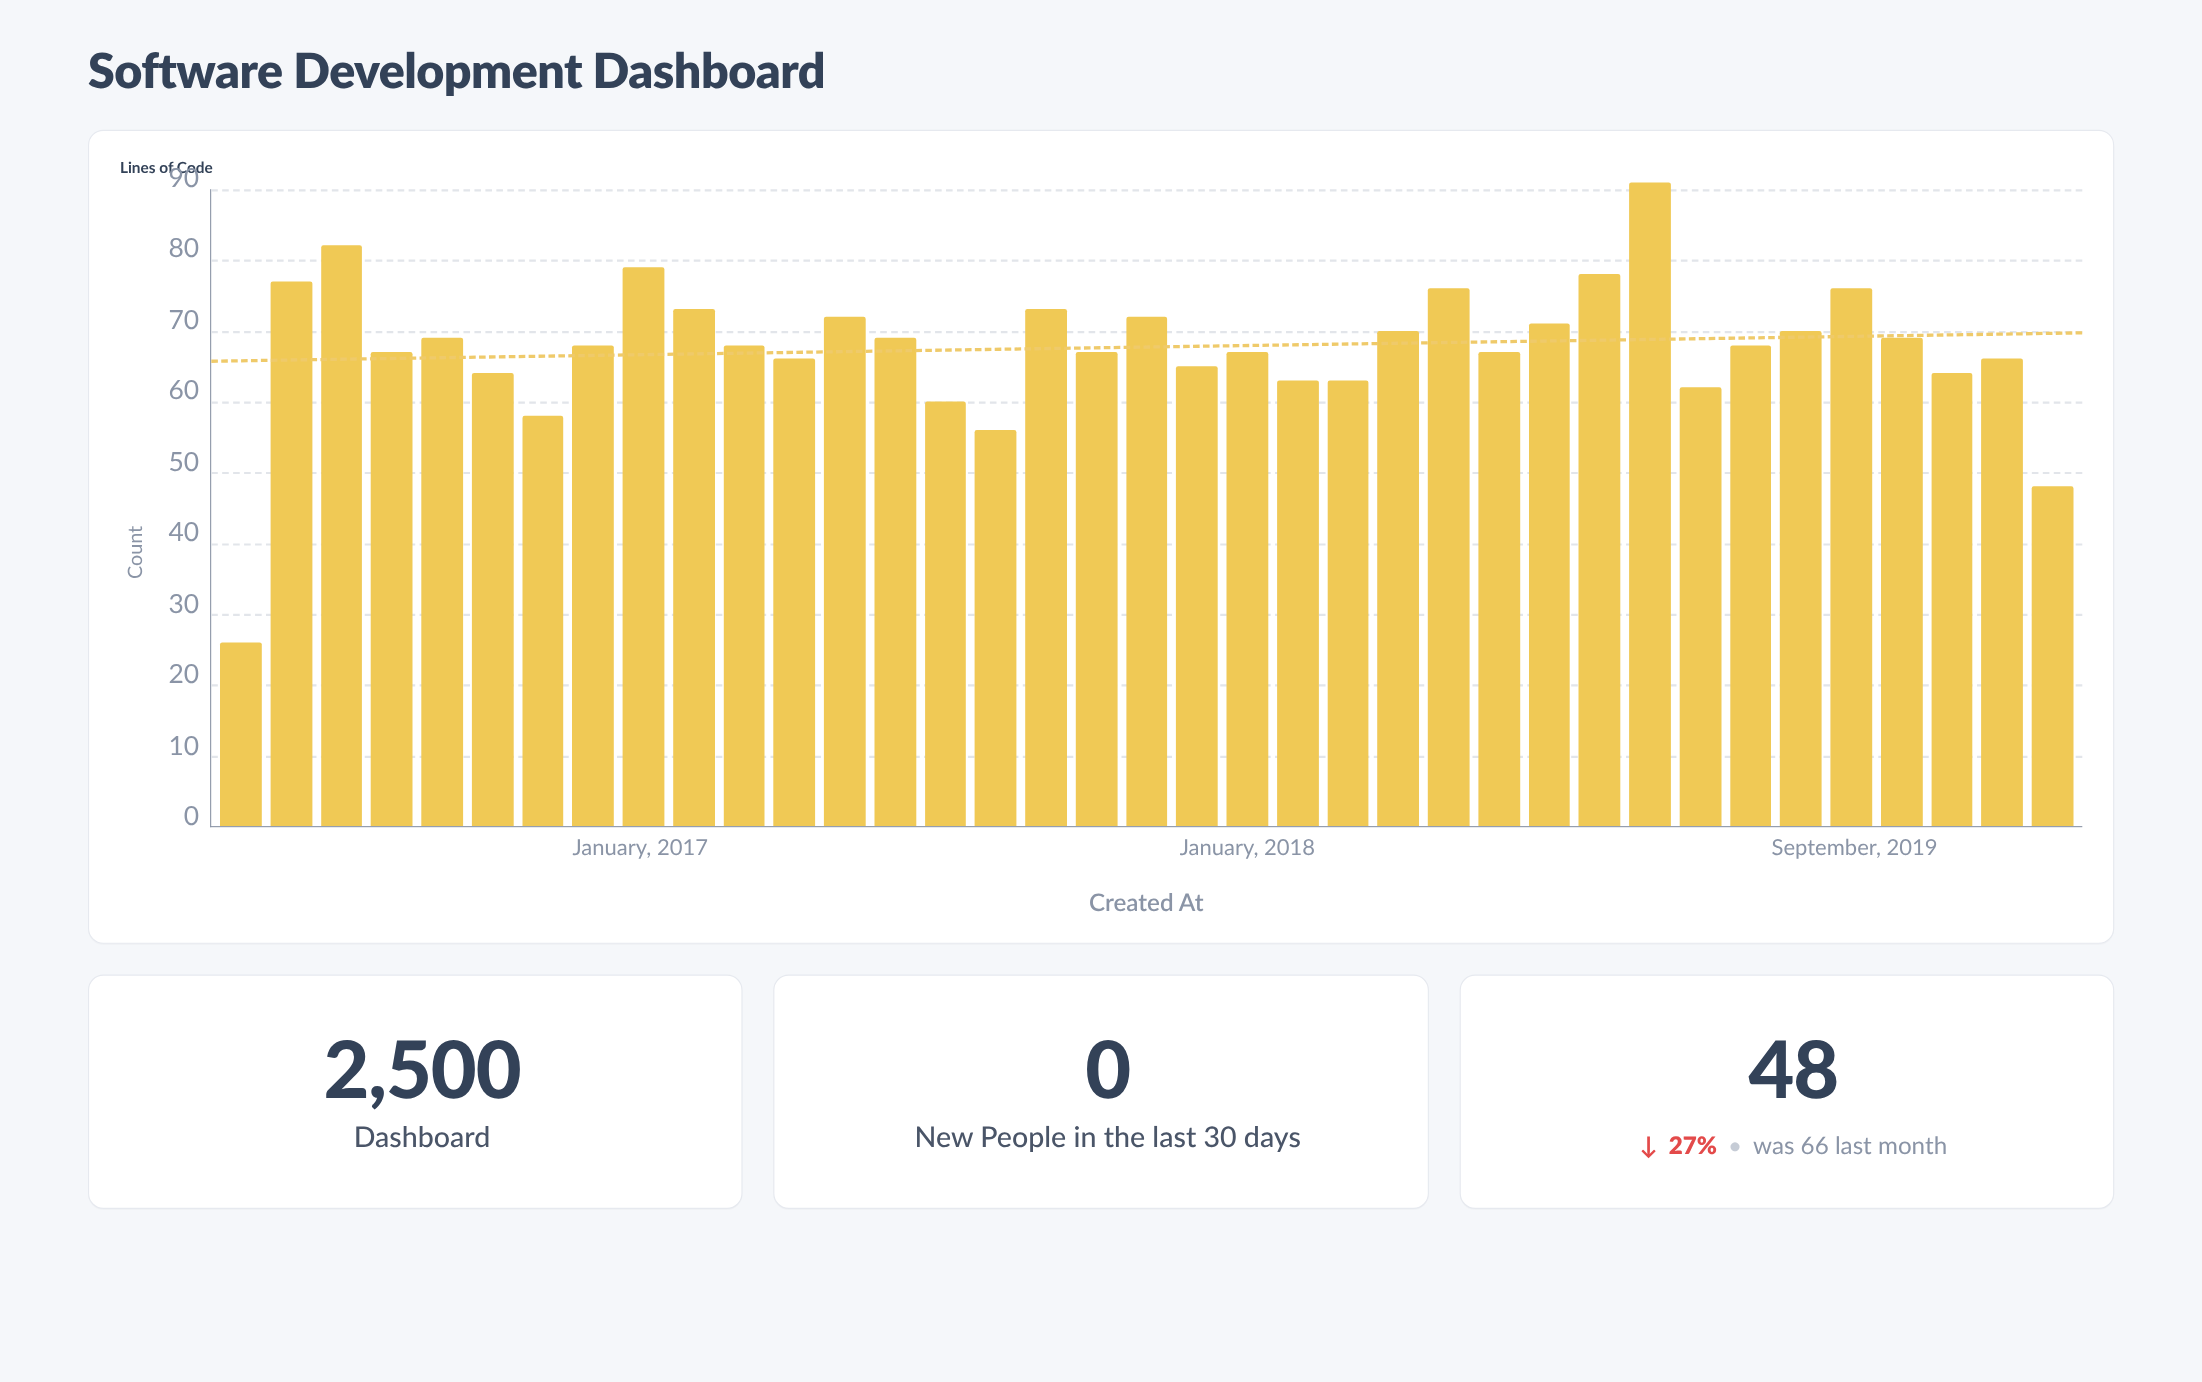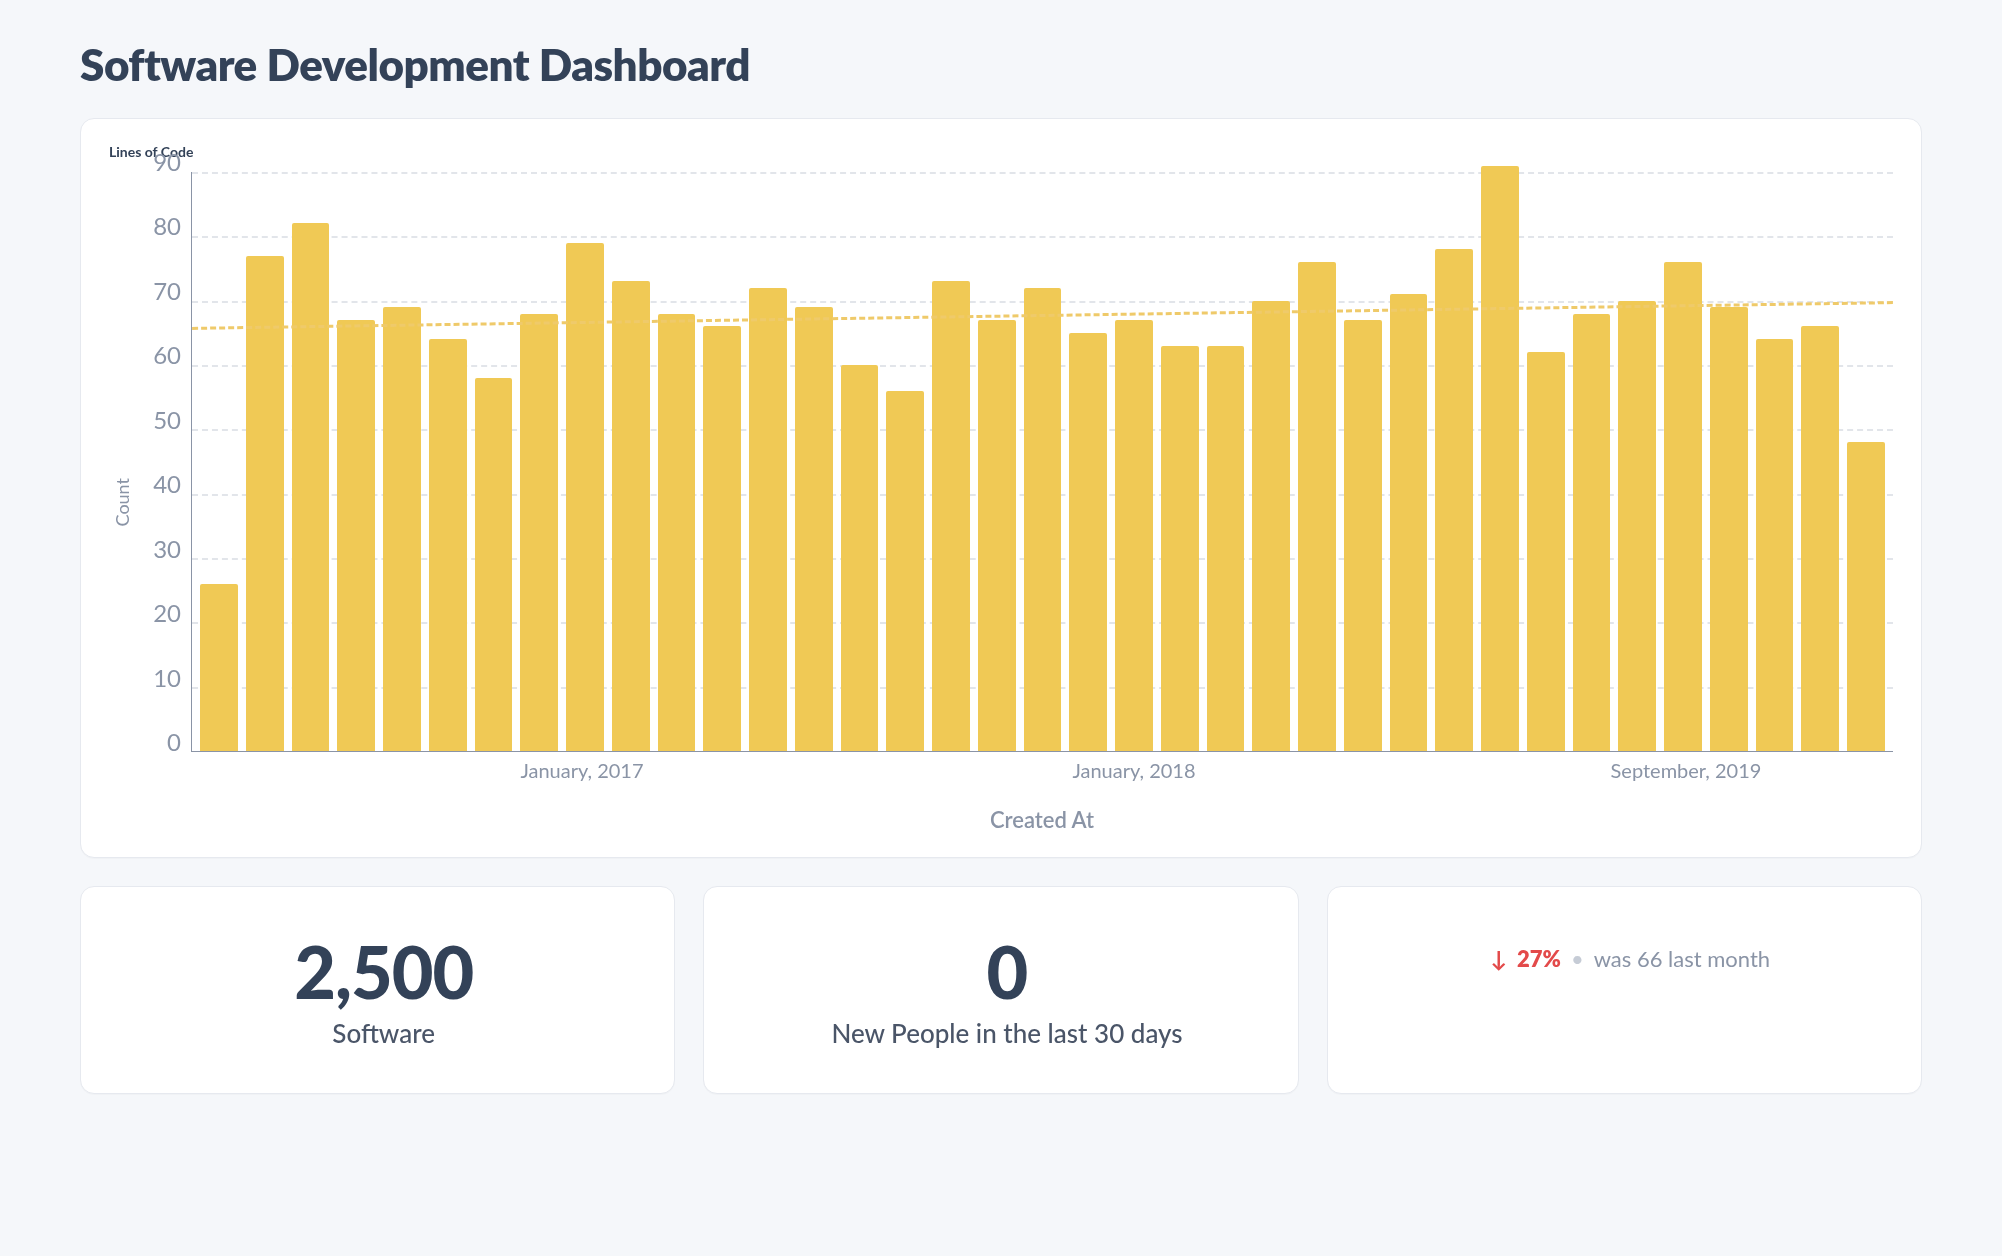--- a/index.html
+++ b/index.html
@@ -294,26 +294,26 @@
             <div class="xtick" style="left: 87.8378%;">September, 2019</div>
           </div>
         <div class="xlabel">Created At</div>
       </div>
     </div>
   </div>
 
   <div class="tiles" id="tiles">
       <div class="card tile">
         <div class="big">2,500</div>
-        <div class="caption">Software</div>
+        <div class="caption">Dashboard</div>
       </div>
       <div class="card tile">
         <div class="big">0</div>
         <div class="caption">New People in the last 30 days</div>
       </div>
-      <div class="card tile"><div class="delta-row">
+      <div class="card tile"><div class="big">48</div><div class="delta-row">
           <span class="arrow">↓</span>
           <span class="pct">27%</span>
           <span class="dot">•</span>
           <span class="was"><span>was 66</span>  <span>last month</span></span>
         </div></div>
     </div>
 </div>
 
 </body></html>

